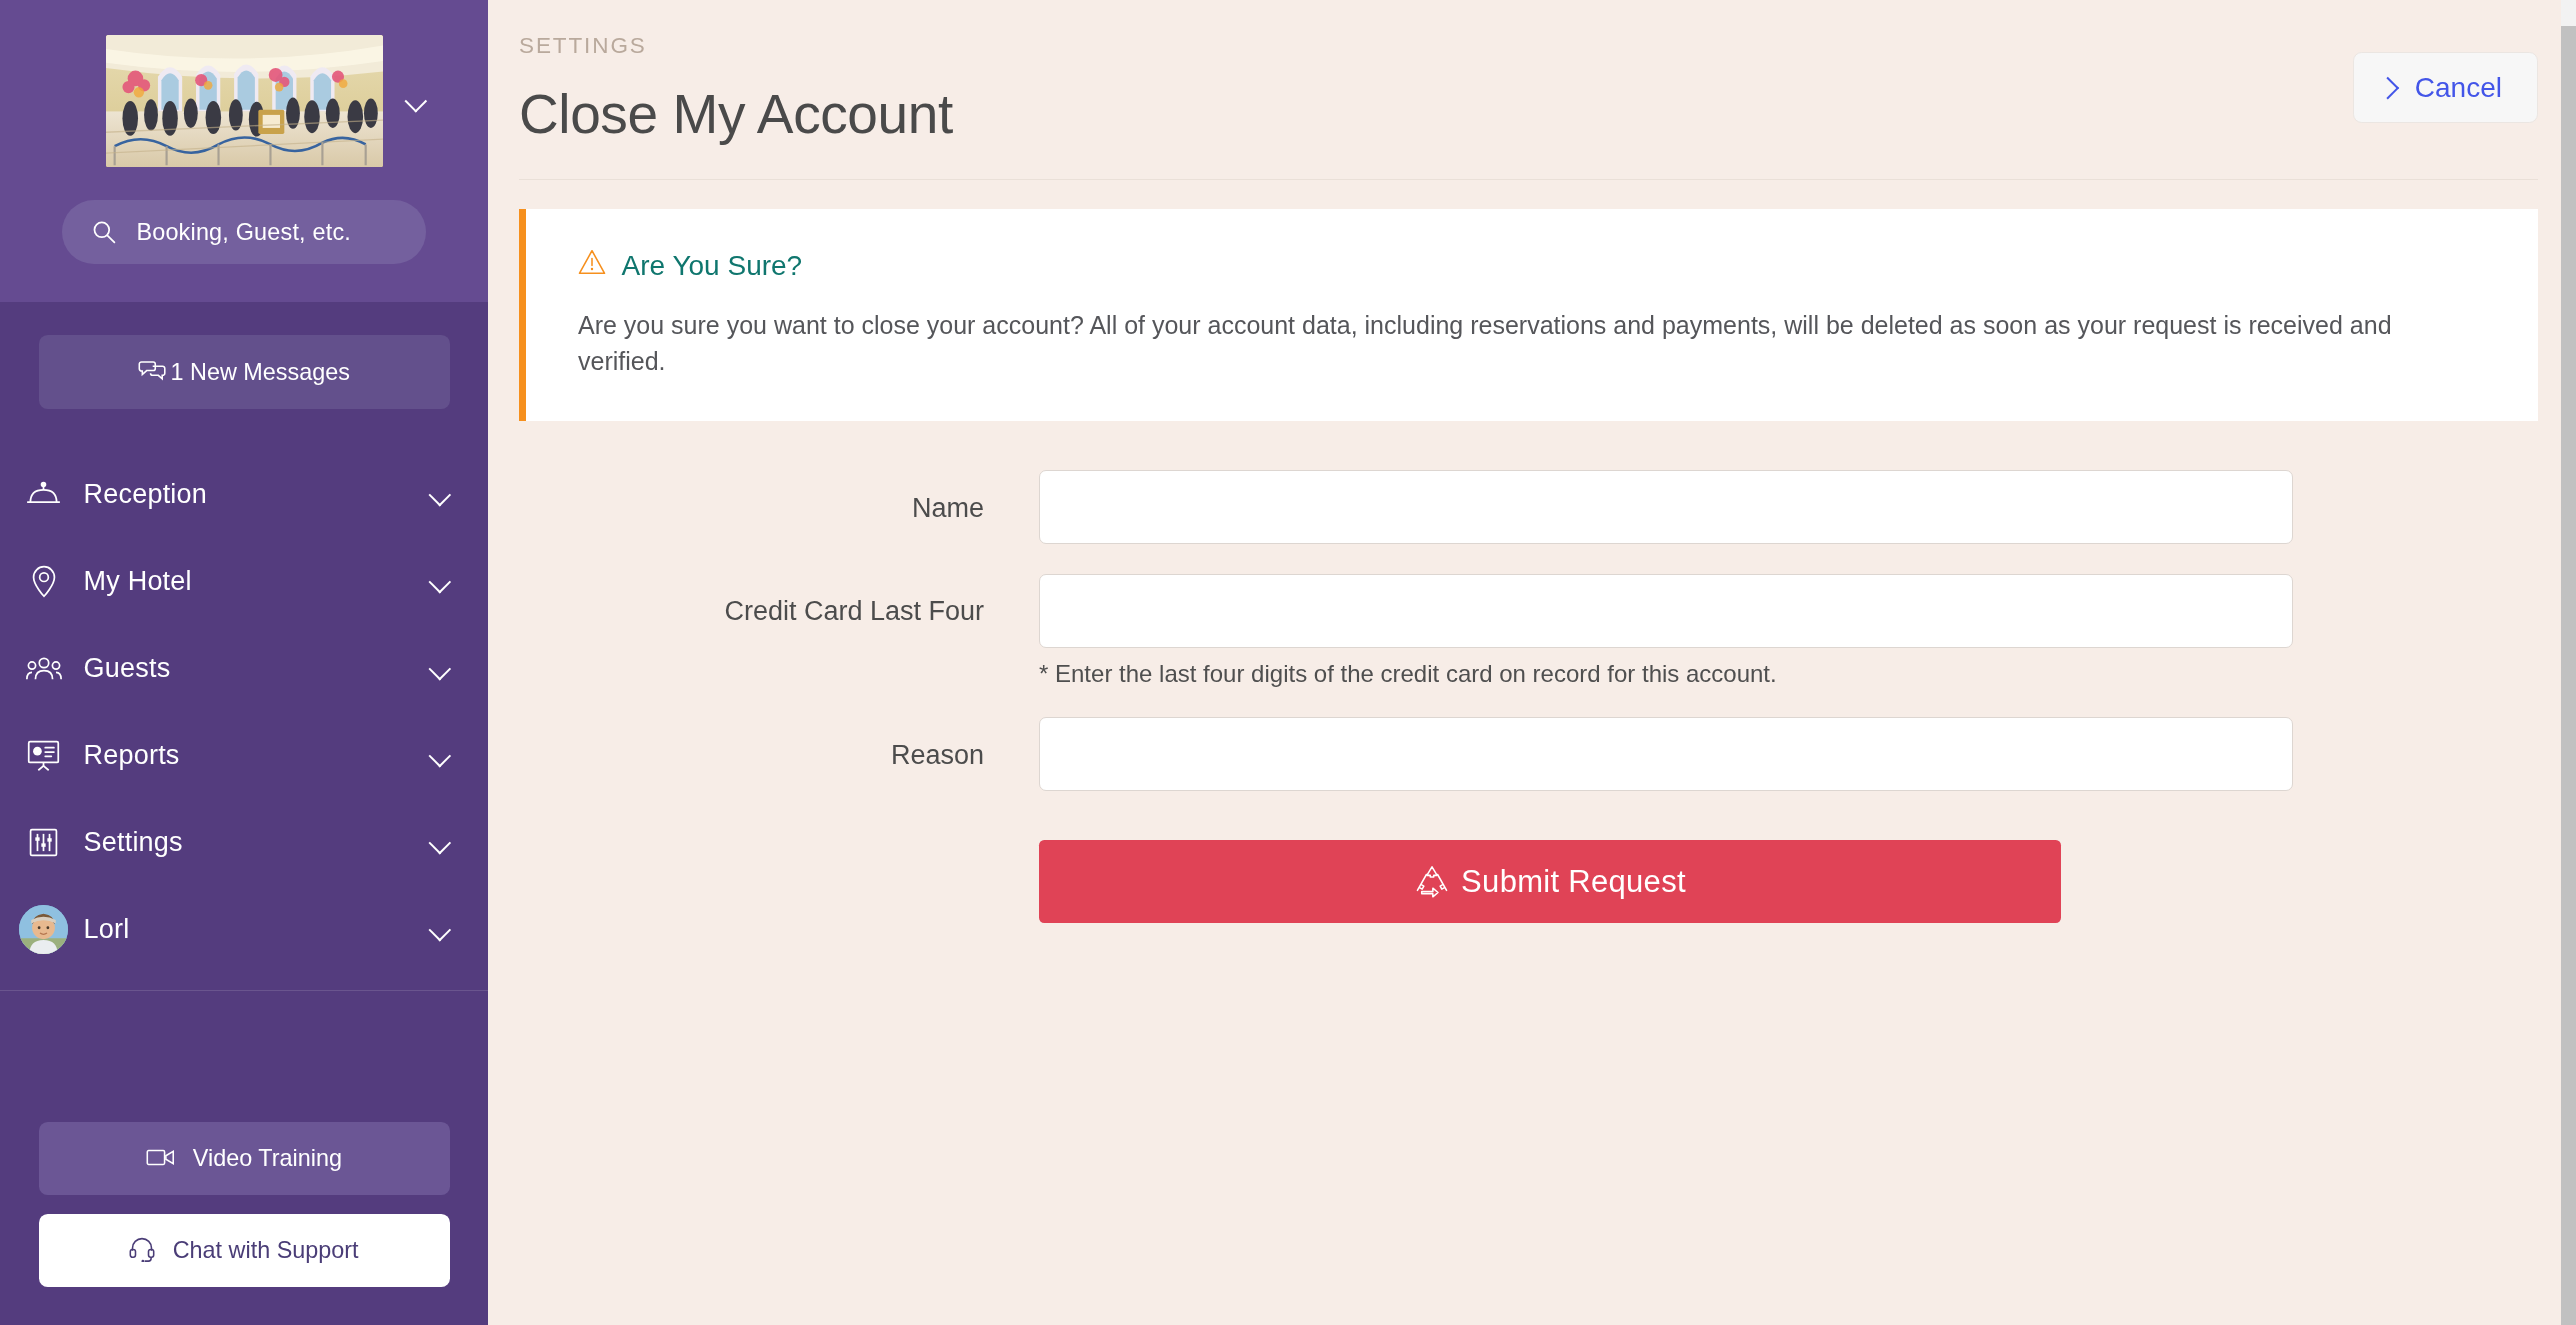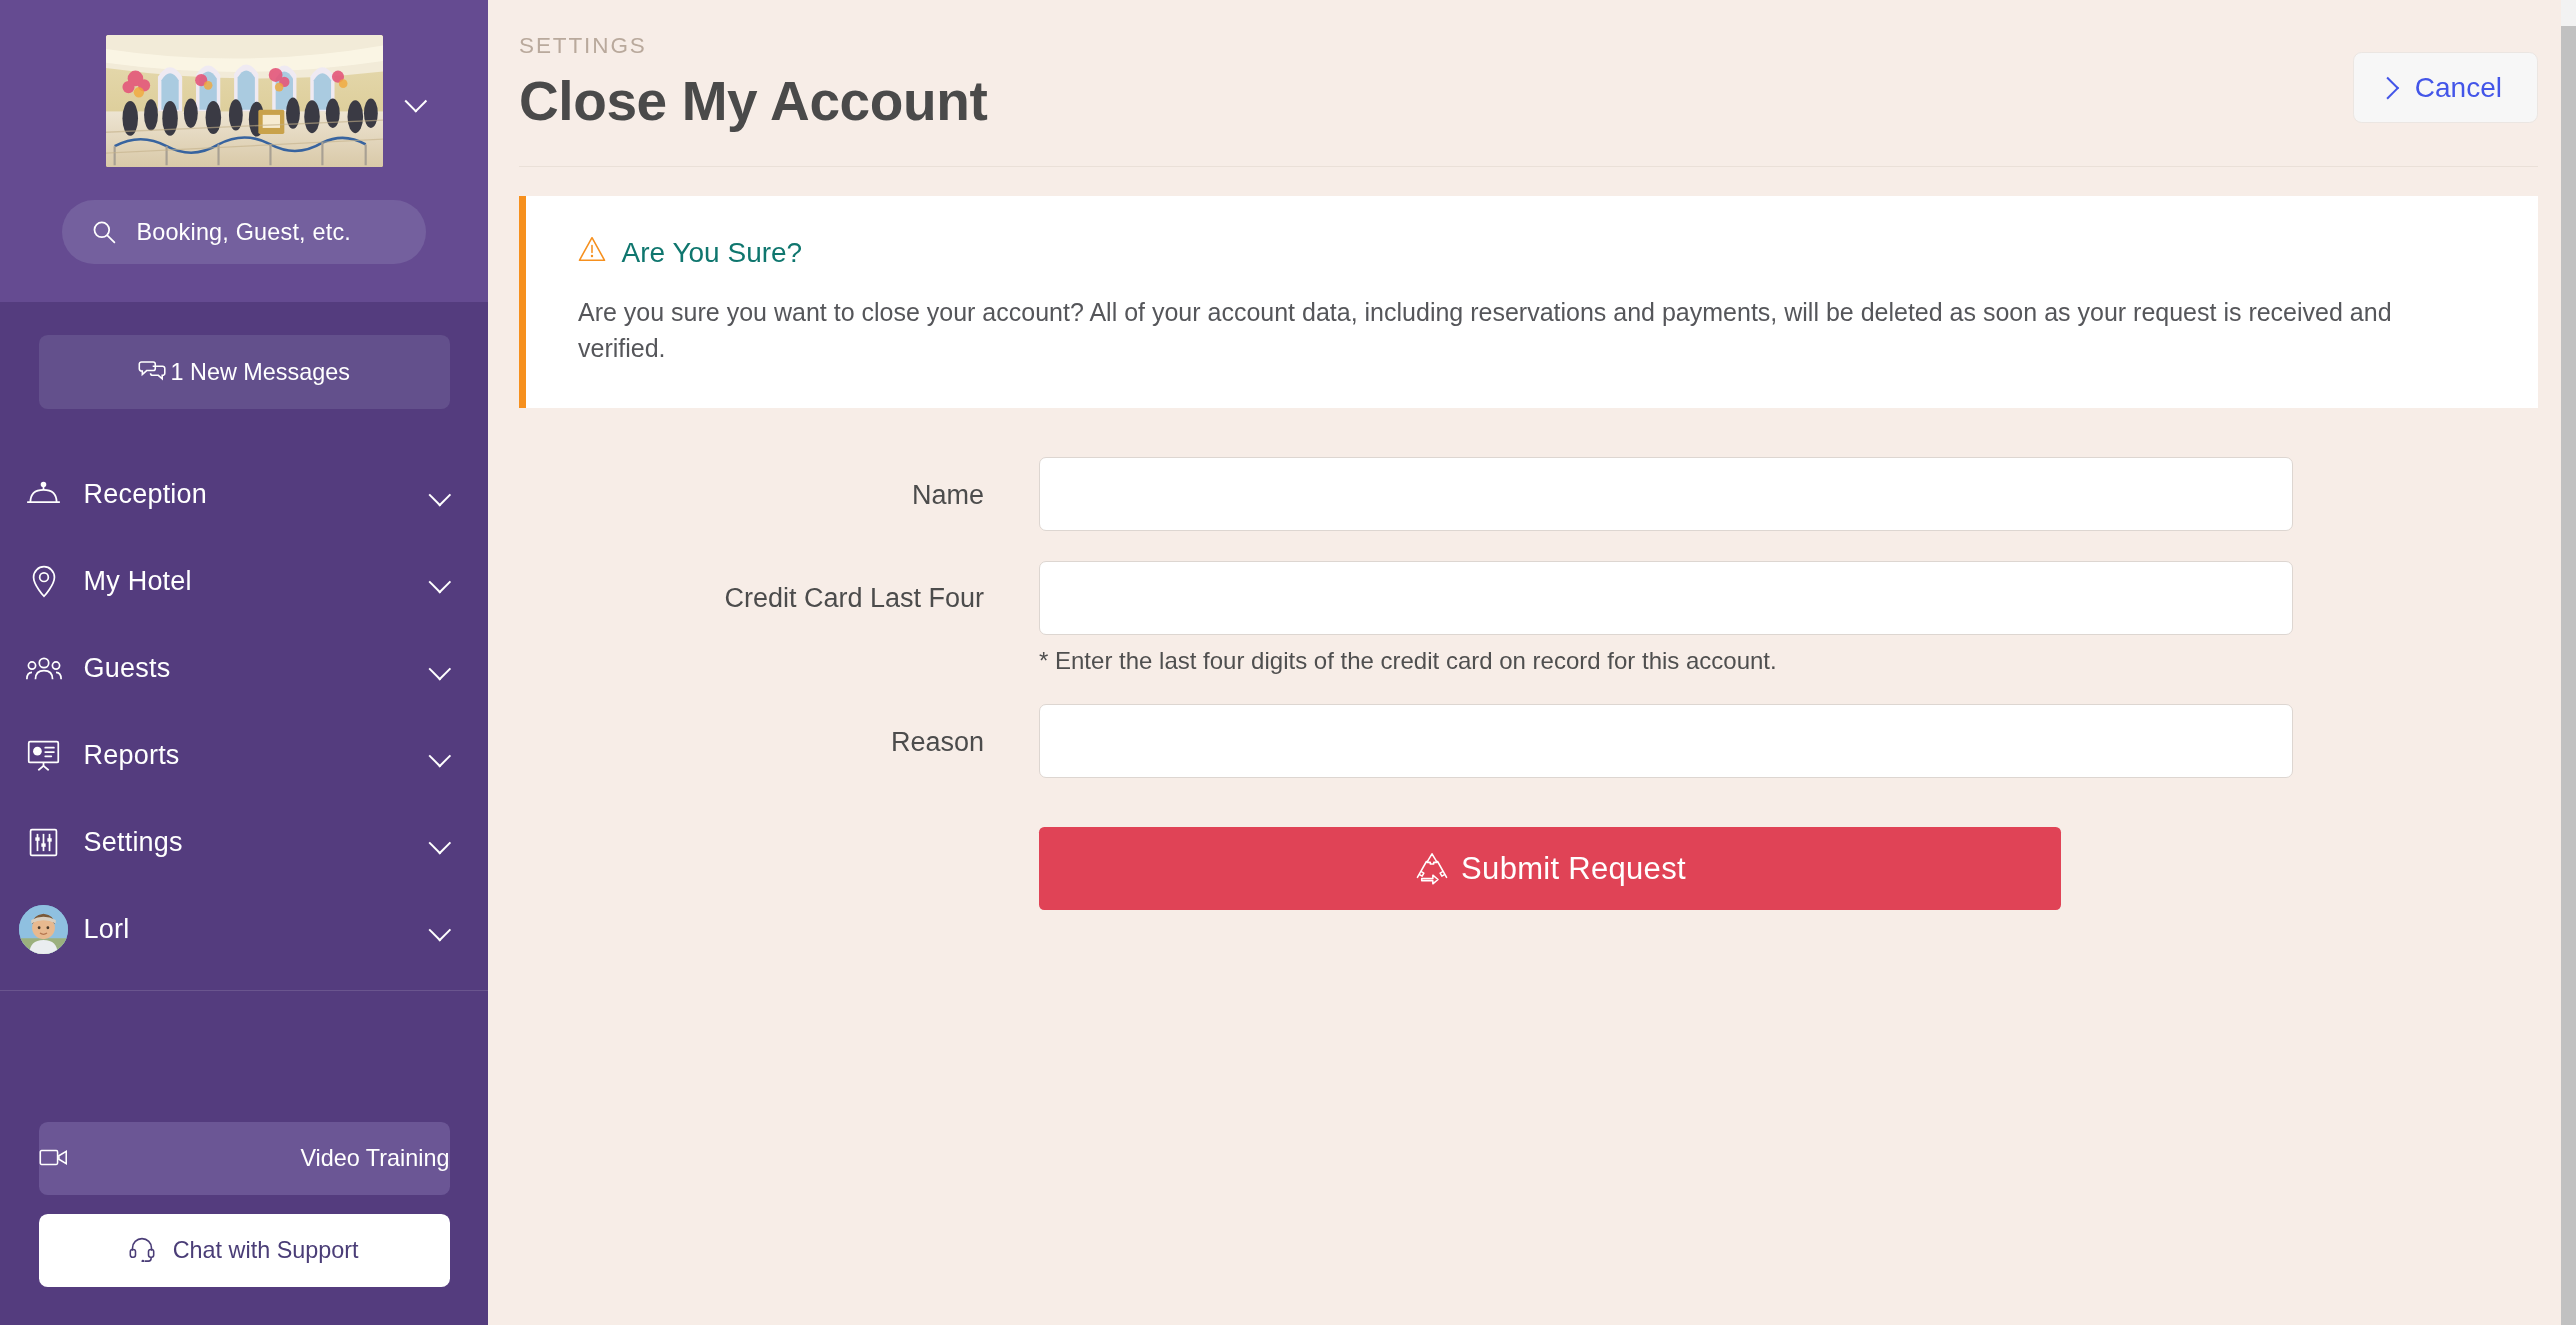--- a/index.html
+++ b/index.html
@@ -188,21 +188,21 @@
     gap: 19px;
   }
 
   .train-btn {
     width: 411px;
     height: 73px;
     background: #6B5695;
     border-radius: 8.7px;
     display: flex;
     align-items: center;
-    justify-content: space-between;
+    justify-content: center;
     gap: 17.3px;
     cursor: pointer;
   }
   .train-btn .label { color: #ffffff; font-size: 23.4px; }
 
   .support-btn {
     width: 411px;
     height: 73px;
     background: #ffffff;
     border-radius: 8.7px;
@@ -235,22 +235,22 @@
 
   .eyebrow {
     color: #B9A99C;
     font-size: 22.5px;
     letter-spacing: 1.9px;
   }
 
   .page-title {
     color: #4A4A4A;
     font-size: 55px;
-    font-weight: 700;
-    margin-top: 10px;
+    font-weight: 400;
+    margin-top: 23px;
     letter-spacing: -0.4px;
   }
 
   .cancel-btn {
     background: #F7F7F7;
     border: 0.9px solid #EBE6E2;
     border-radius: 8.7px;
     height: 71px;
     padding: 0 35px 0 26px;
     display: flex;

